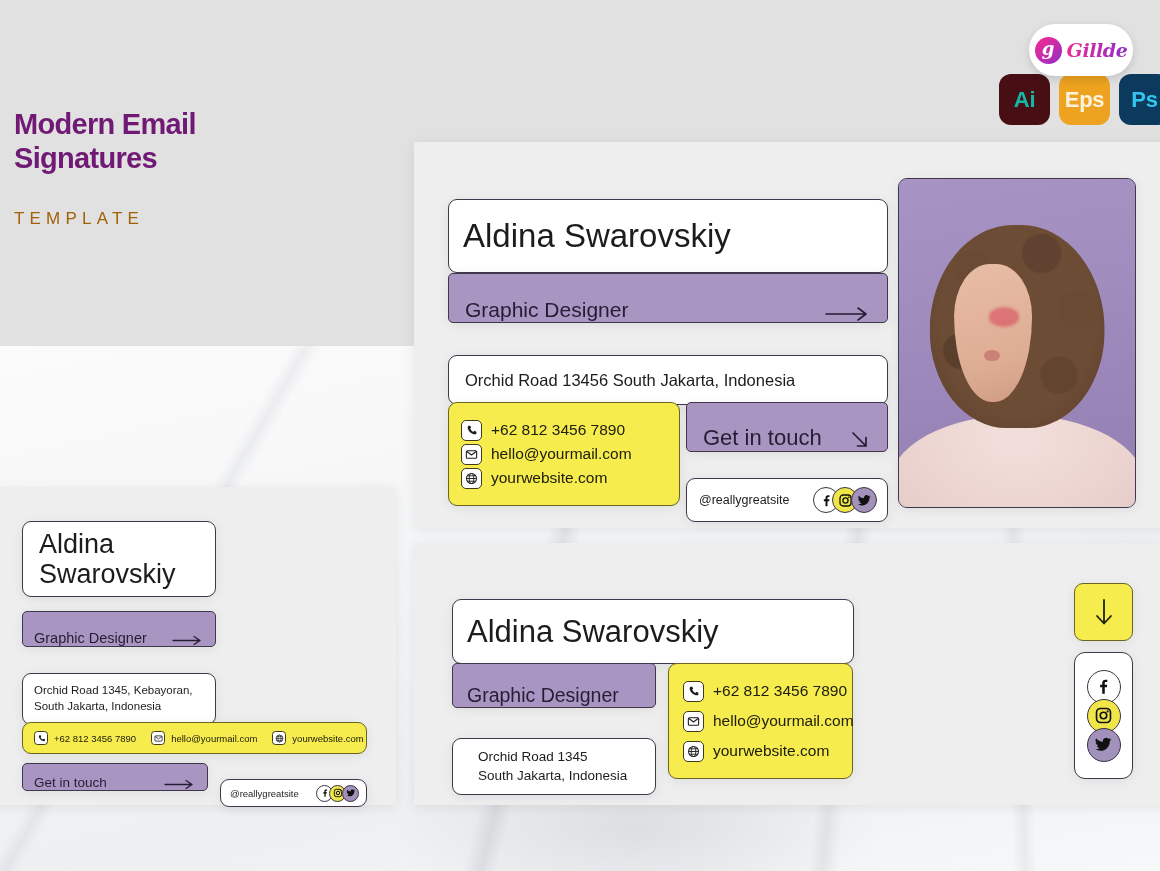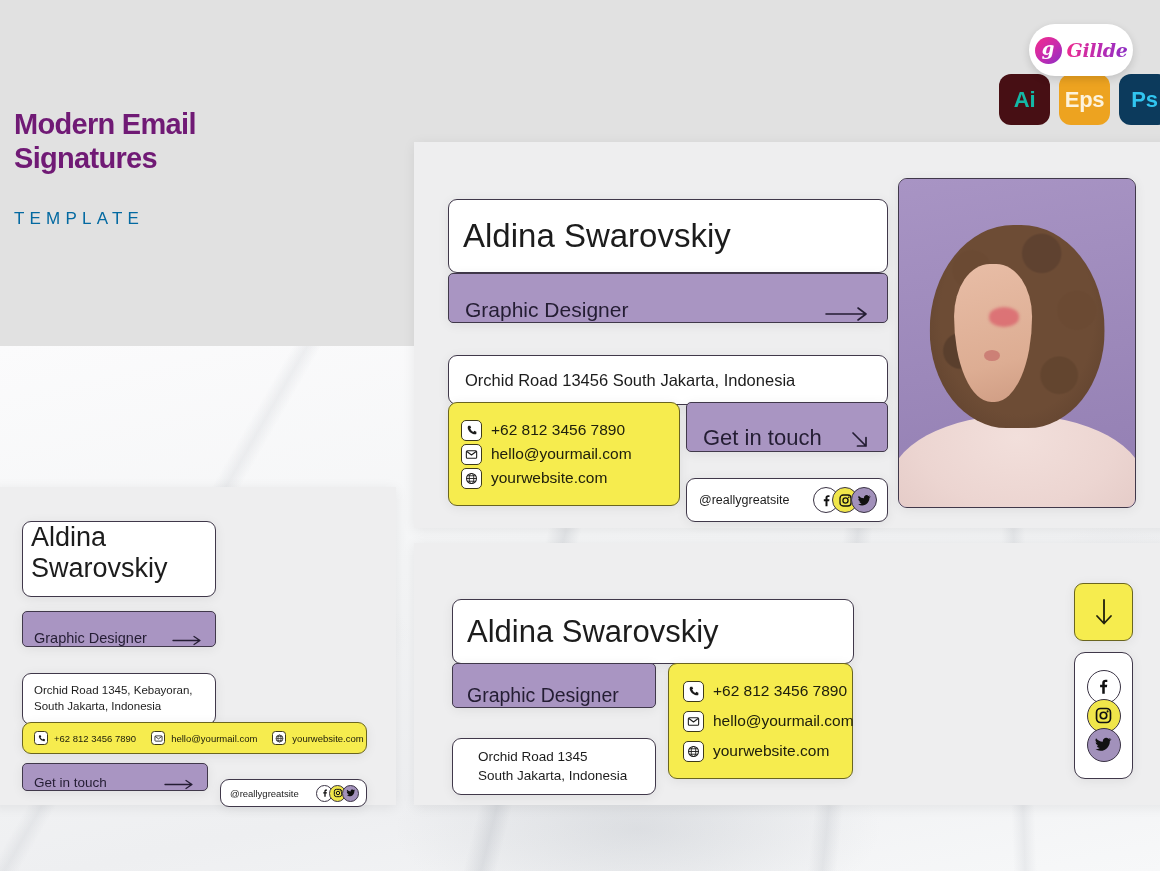--- a/index.html
+++ b/index.html
@@ -54,21 +54,21 @@
     font-weight: 700;
     line-height: 1.17;
     letter-spacing: -0.7px;
     color: #701a75;
     white-space: pre-line;
   }
   .hero-sub {
     margin-top: 33px;
     font-size: 17px;
     letter-spacing: 5.2px;
-    color: #0369a1;
+    color: #a16207;
     font-weight: 400;
   }
 
   
   .brand-pill {
     position: absolute;
     right: 27px; top: 24px;
     width: 104px; height: 52px;
     background: #fff;
     border-radius: 26px;
@@ -289,21 +289,21 @@
     width: 34px; height: 34px;
     border-radius: 50%;
     border: 1.4px solid #3a3344;
     display: flex; align-items: center; justify-content: center;
     margin-top: -5px;
   }
   .soc-v:first-child { margin-top: 0; }
   .soc-v svg { width: 19px; height: 19px; display: block; }
 
   
-  #c-name { left: 22px; top: 505px; width: 194px; height: 76px; padding-left: 8px; font-size: 27px; line-height: 1.13; white-space: pre-line; align-items: flex-start; }
+  #c-name { left: 22px; top: 505px; width: 194px; height: 76px; padding-left: 16px; font-size: 27px; line-height: 1.13; white-space: pre-line; align-items: center; }
   #c-role { left: 22px; top: 611px; width: 194px; height: 36px; padding: 0 11px; font-size: 14.5px; justify-content: space-between; }
   #c-addr { left: 22px; top: 657px; width: 194px; height: 52px; padding-left: 11px; font-size: 11.5px; line-height: 1.38; white-space: pre-line; }
   #c-contact {
     left: 22px; top: 722px; width: 345px; height: 32px;
     display: flex; align-items: center; gap: 15px;
     padding-left: 11px;
   }
   #c-getintouch { left: 22px; top: 763px; width: 186px; height: 28px; padding: 0 11px; font-size: 13.5px; justify-content: space-between; }
   #c-social { left: 220px; top: 763px; width: 147px; height: 28px; padding: 0 7px 0 9px; justify-content: space-between; }
 

